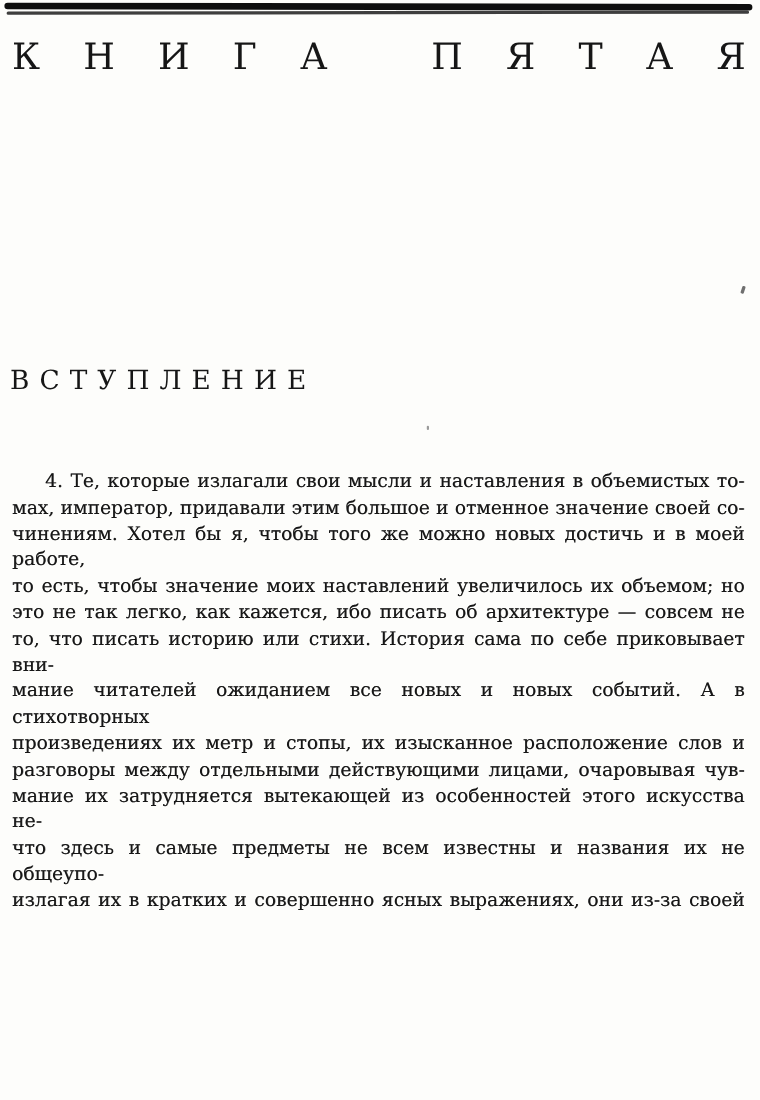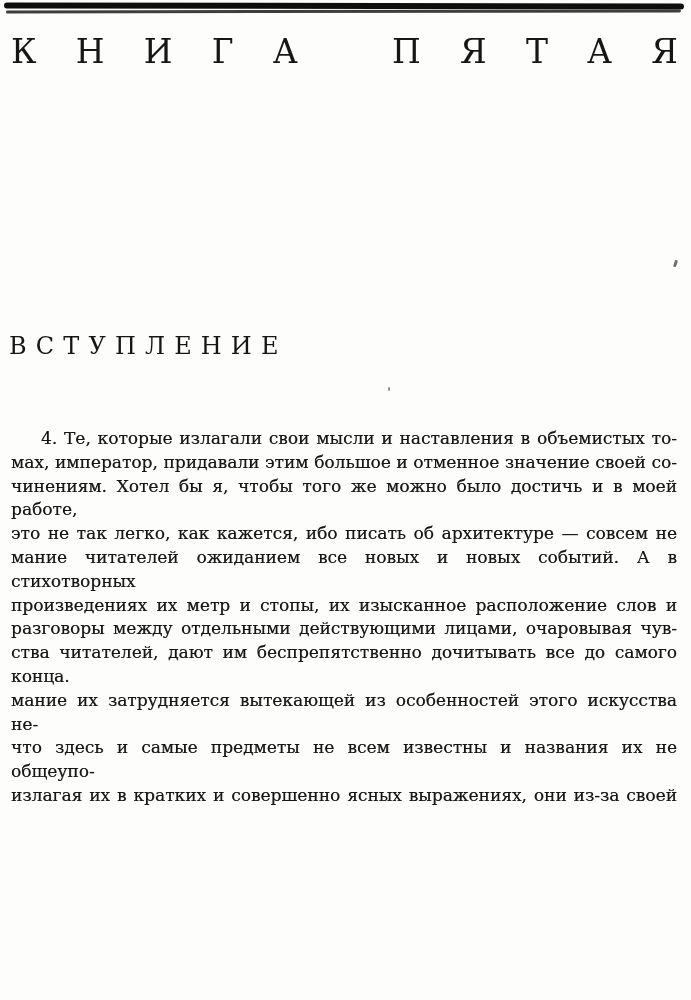--- a/index.html
+++ b/index.html
@@ -97,26 +97,27 @@
       <span class="tl">А</span>
       <span class="tl">Я</span>
     </div>
 
   <div class="section-title">ВСТУПЛЕНИЕ</div>
 
   <div class="body-text">
       <div class="para">
         <div class="line first">4. Те, которые излагали свои мысли и наставления в объемистых то-</div>
         <div class="line">мах, император, придавали этим большое и отменное значение своей со-</div>
-        <div class="line">чинениям. Хотел бы я, чтобы того же можно было достичь и в моей работе,</div>
+        <div class="line">чинениям. Хотел бы я, чтобы того же можно новых достичь и в моей работе,</div>
+        <div class="line">то есть, чтобы значение моих наставлений увеличилось их объемом; но</div>
         <div class="line">это не так легко, как кажется, ибо писать об архитектуре — совсем не</div>
+        <div class="line">то, что писать историю или стихи. История сама по себе приковывает вни-</div>
         <div class="line">мание читателей ожиданием все новых и новых событий. А в стихотворных</div>
         <div class="line">произведениях их метр и стопы, их изысканное расположение слов и</div>
         <div class="line">разговоры между отдельными действующими лицами, очаровывая чув-</div>
-        <div class="line plast">ства читателей, дают им беспрепятственно дочитывать все до самого конца.</div>
       </div>
       <div class="para">
         <div class="line">мание их затрудняется вытекающей из особенностей этого искусства не-</div>
         <div class="line">что здесь и самые предметы не всем известны и названия их не общеупо-</div>
         <div class="line">излагая их в кратких и совершенно ясных выражениях, они из-за своей</div>
       </div>
     </div>
 
   <div class="speck1"></div>
   <div class="speck2"></div>

